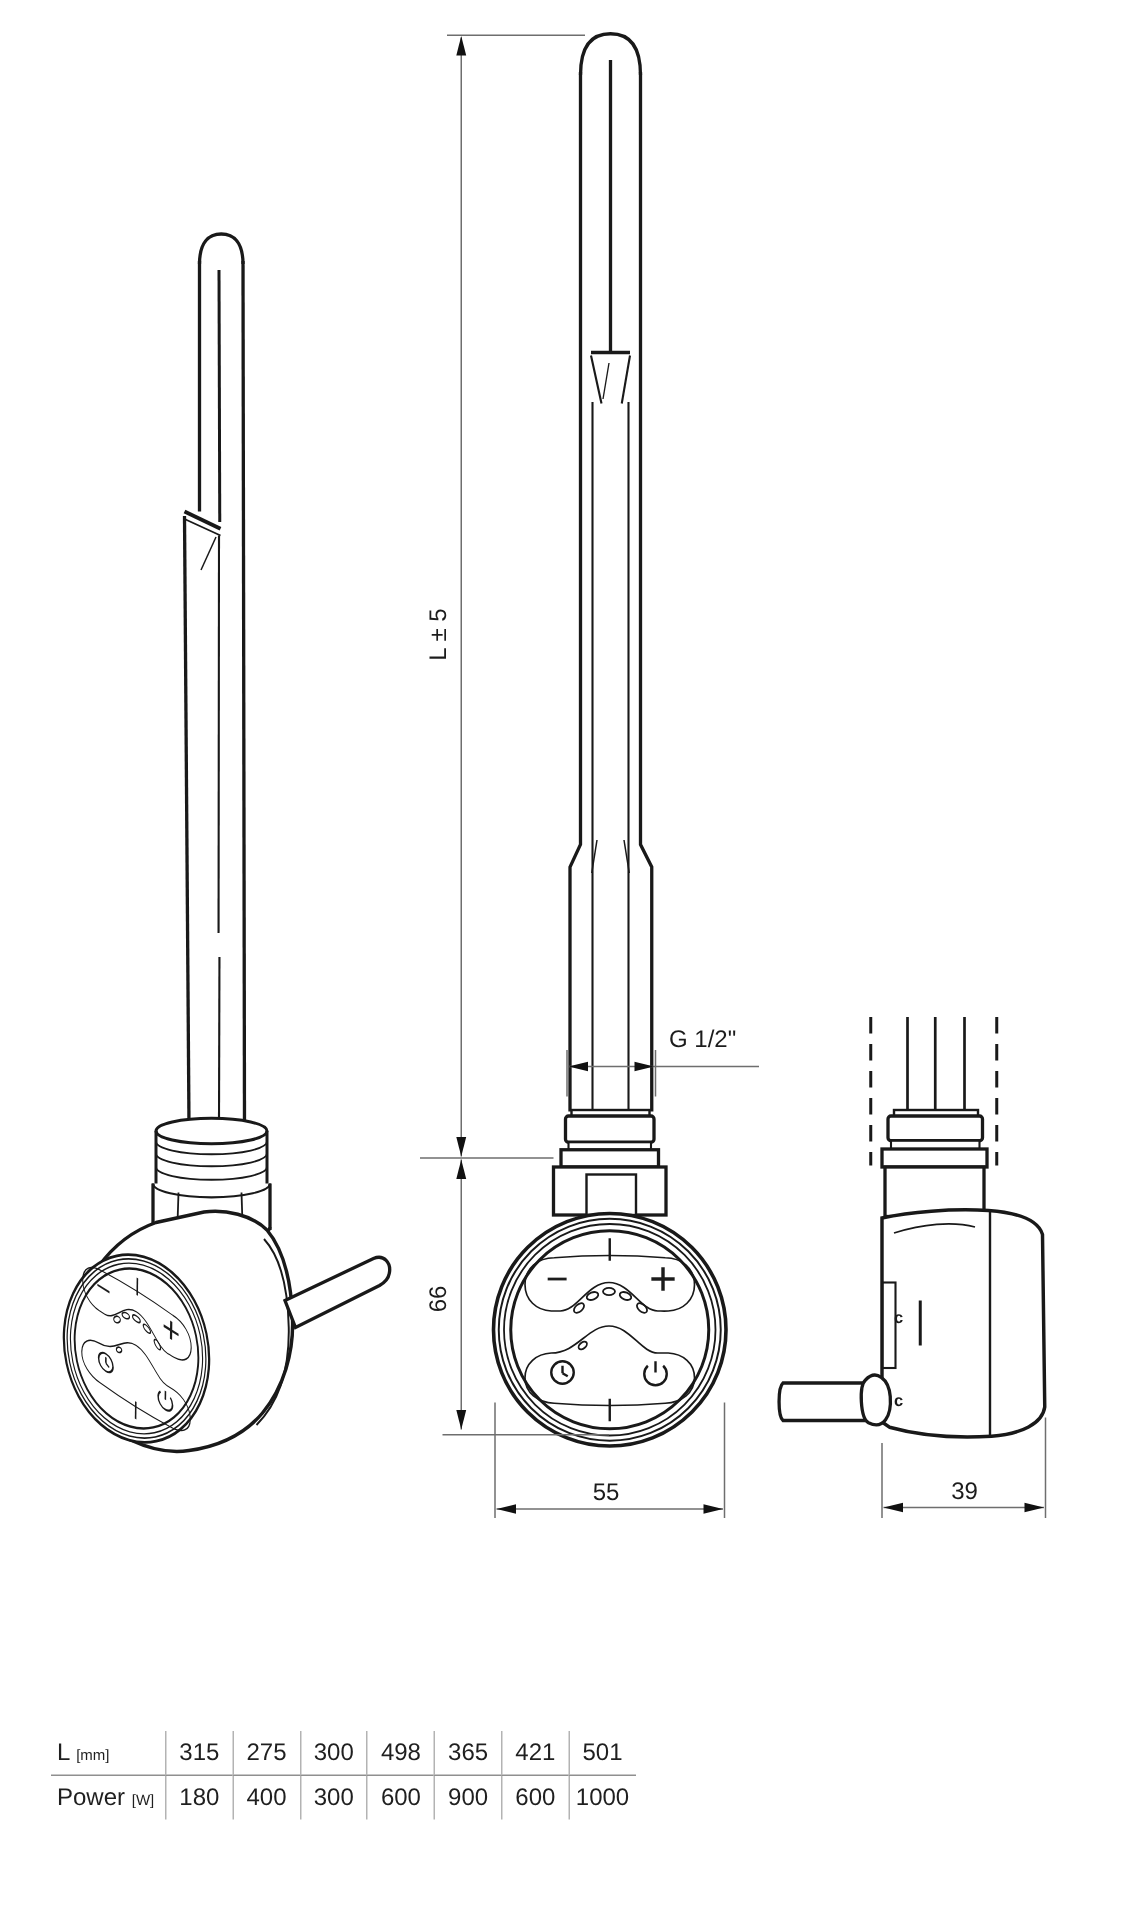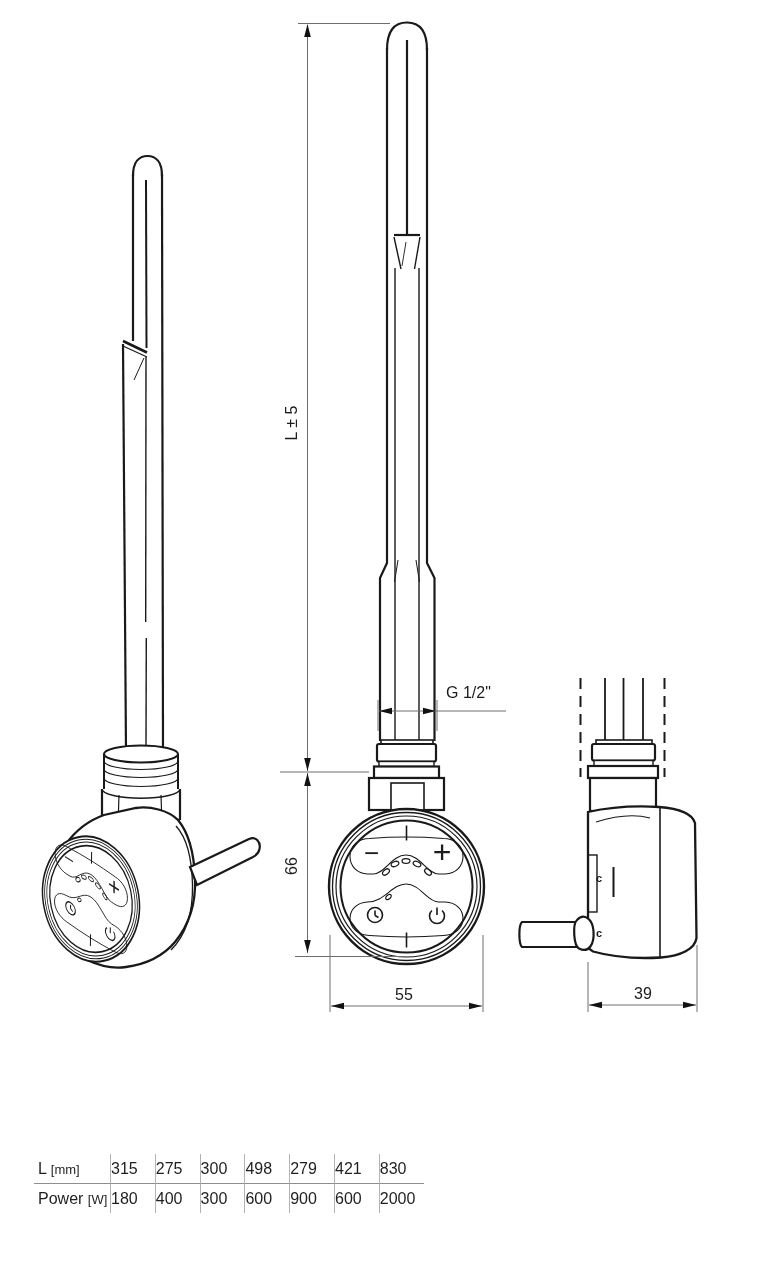--- a/index.html
+++ b/index.html
@@ -14,29 +14,29 @@
   .face-sign{font-weight:400;}
 
   
   .spec-table{
     position:absolute;left:34px;top:1154px;
     display:grid;
     grid-template-columns:76px repeat(7,44.8px);
     font-size:16px;color:#1f1f1f;
   }
   .spec-cell{
-    height:29px;line-height:29px;
+    height:29px;line-height:29px;text-align:center;
     border-left:1px solid #b3b3b3;
     white-space:nowrap;
   }
   .spec-label{
     text-align:left;padding-left:4px;border-left:none;
   }
   .row1{border-bottom:1px solid #8f8f8f;}
-  .unit{font-size:13px;letter-spacing:0;}
+  .unit{font-size:10px;letter-spacing:0;}
 </style>
 </head>
 <body>
 
 <div class="screenshot">
 
   <svg class="drawing" width="758" height="1060" viewBox="0 0 758 1060">
 
     <defs>
 
@@ -217,27 +217,27 @@
       </g>
     </g>
   </svg>
 
   <div class="spec-table">
     <div class="spec-cell spec-label row1"><span>L</span> <span class="unit">[mm]</span></div>
     <div class="spec-cell row1">315</div>
     <div class="spec-cell row1">275</div>
     <div class="spec-cell row1">300</div>
     <div class="spec-cell row1">498</div>
-    <div class="spec-cell row1">279</div>
+    <div class="spec-cell row1">365</div>
     <div class="spec-cell row1">421</div>
-    <div class="spec-cell row1">830</div>
+    <div class="spec-cell row1">501</div>
 
     <div class="spec-cell spec-label"><span>Power</span> <span class="unit">[W]</span></div>
     <div class="spec-cell">180</div>
     <div class="spec-cell">400</div>
     <div class="spec-cell">300</div>
     <div class="spec-cell">600</div>
     <div class="spec-cell">900</div>
     <div class="spec-cell">600</div>
-    <div class="spec-cell">2000</div>
+    <div class="spec-cell">1000</div>
   </div>
 
 </div>
 
 </body></html>

